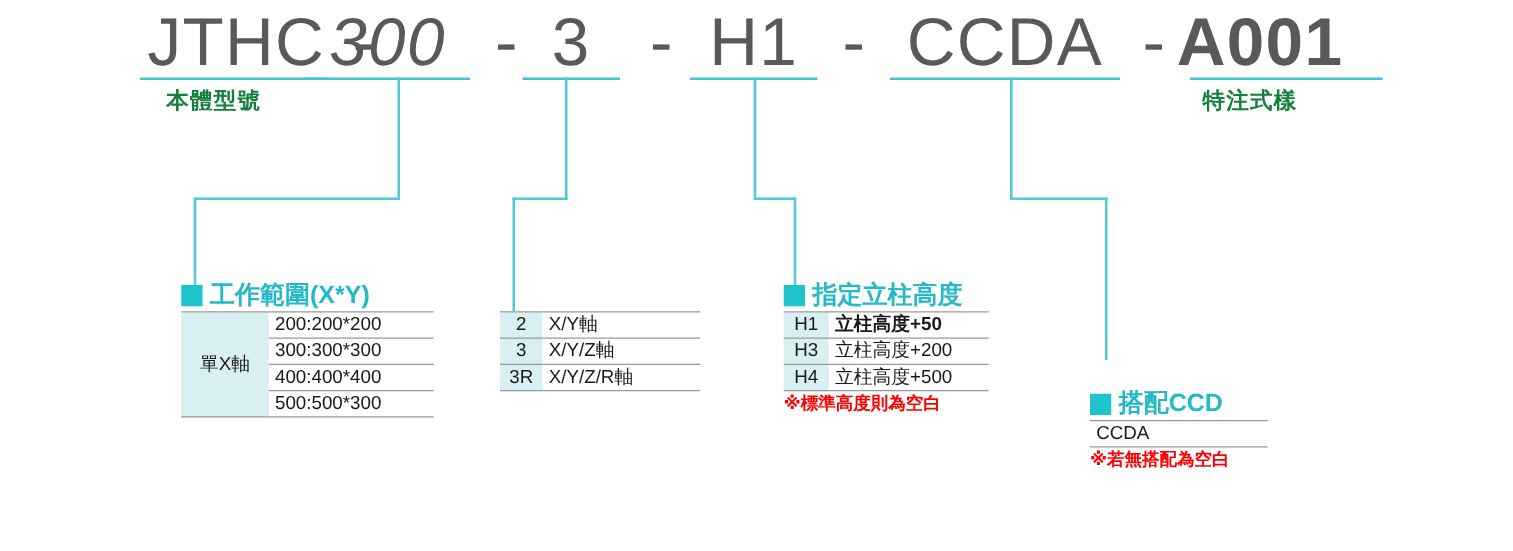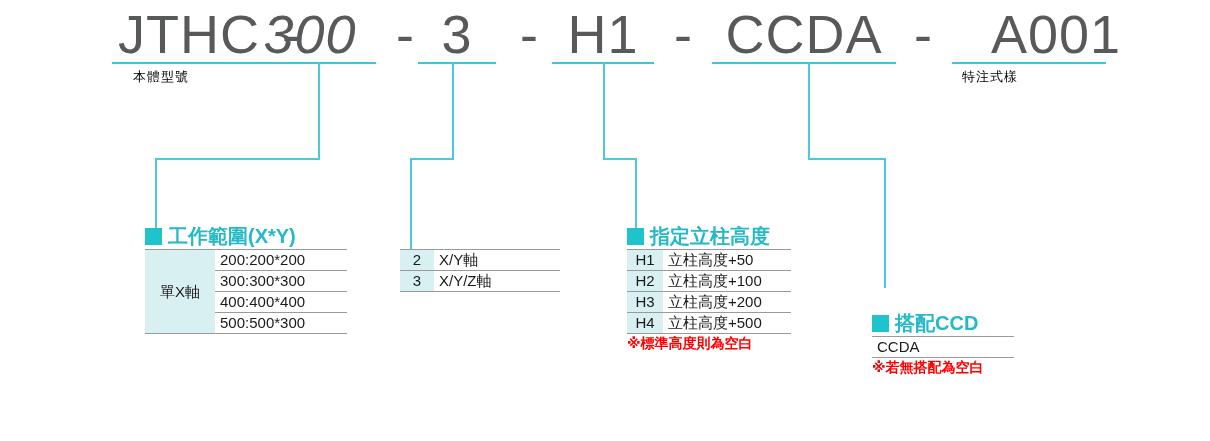--- a/index.html
+++ b/index.html
@@ -34,23 +34,23 @@
   }
   .seg-underline{
     position:absolute;
     height:2px;
     background:#3ec6d4;
   }
 
   
   .caption{
     position:absolute;
-    font-size:13px;
-    color:#000000;
-    font-weight:normal;
+    font-size:18px;
+    color:#15803d;
+    font-weight:bold;
     white-space:nowrap;
     letter-spacing:1px;
   }
 
   
   .lead{position:absolute;background:#4ec9d6;}
   .lead-v{width:2px;}
   .lead-h{height:2px;}
 
   
@@ -139,21 +139,21 @@
     <div class="seg" style="left:548px;top:5px;width:110px;">H1</div>
     <div class="seg-underline" style="left:552px;top:62px;width:102px;"></div>
 
     <div class="dash" style="left:664px;top:5px;width:38px;">-</div>
 
     <div class="seg" style="left:708px;top:5px;width:192px;">CCDA</div>
     <div class="seg-underline" style="left:712px;top:62px;width:184px;"></div>
 
     <div class="dash" style="left:904px;top:5px;width:38px;">-</div>
 
-    <div class="seg" style="left:976px;top:5px;width:160px;">A001</div>
+    <div class="seg" style="left:928px;top:5px;width:160px;font-weight:bold;">A001</div>
     <div class="seg-underline" style="left:952px;top:62px;width:154px;"></div>
   </div>
 
   <div class="caption" style="left:133px;top:68px;">本體型號</div>
   <div class="caption" style="left:962px;top:68px;">特注式樣</div>
 
   <div class="lead lead-v" style="left:318px;top:62px;height:98px;"></div>
   <div class="lead lead-h" style="left:155px;top:158px;width:165px;"></div>
   <div class="lead lead-v" style="left:155px;top:158px;height:72px;"></div>
 
@@ -197,38 +197,38 @@
     <table class="spec">
       <tbody>
           <tr>
         <td class="code" style="width:26px;">2</td>
         <td class="desc" style="width:116px;">X/Y軸</td>
       </tr>
       <tr>
         <td class="code">3</td>
         <td class="desc">X/Y/Z軸</td>
       </tr>
+      <tr>
+        <td class="code">3R</td>
+        <td class="desc">X/Y/Z/R軸</td>
+      </tr>
     </tbody>
       </table>
   </div>
 
   <div class="group" style="left:627px;top:226px;">
     <div class="grp-title">
       <span class="grp-square"></span>
       <span class="grp-label">指定立柱高度</span>
     </div>
     <table class="spec">
       <tbody>
           <tr>
         <td class="code" style="width:28px;">H1</td>
-        <td class="desc" style="width:118px;">立柱高度+50</td>
-      </tr>
-      <tr>
-        <td class="code">H2</td>
-        <td class="desc">立柱高度+100</td>
+        <td class="desc" style="width:118px;font-weight:bold;">立柱高度+50</td>
       </tr>
       <tr>
         <td class="code">H3</td>
         <td class="desc">立柱高度+200</td>
       </tr>
       <tr>
         <td class="code">H4</td>
         <td class="desc">立柱高度+500</td>
       </tr>
     </tbody>

